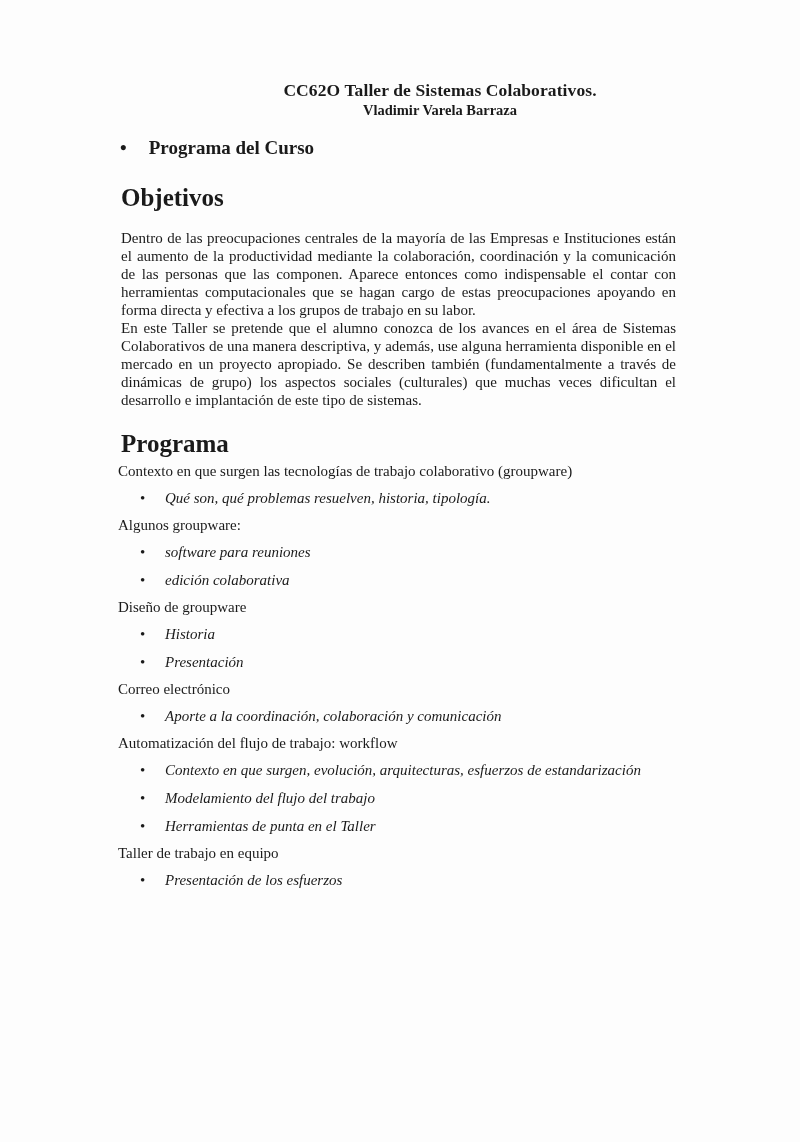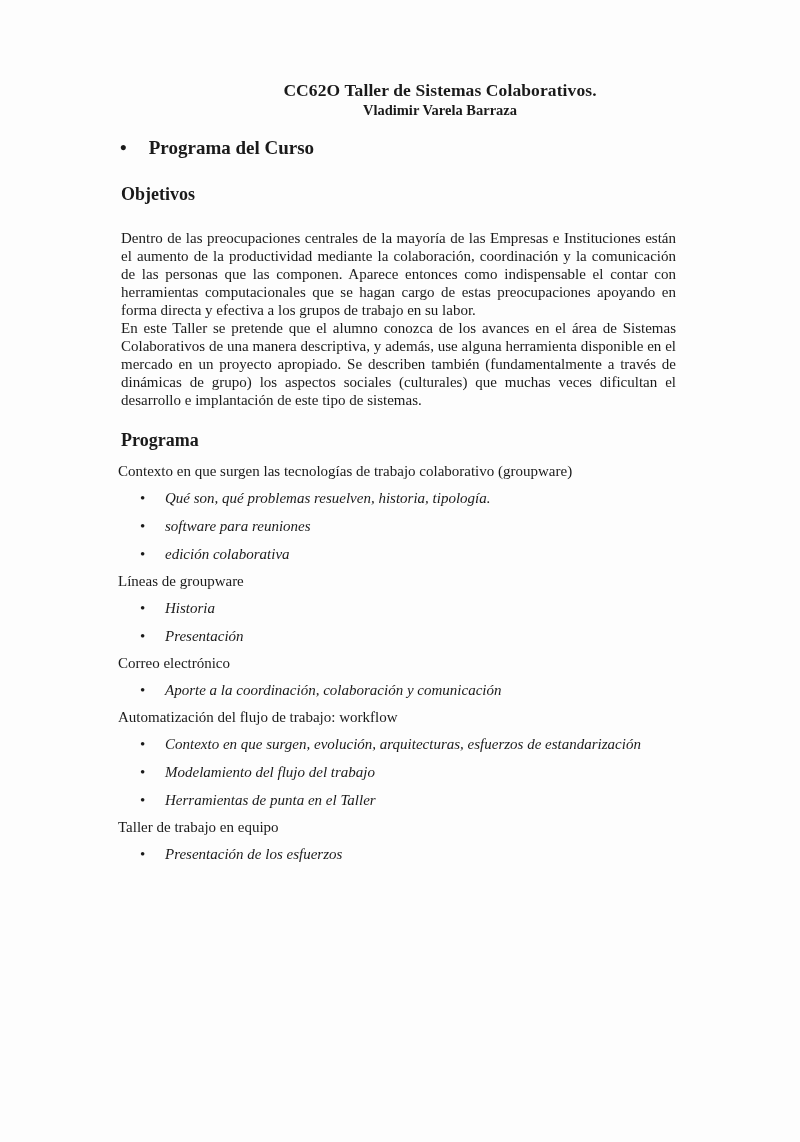--- a/index.html
+++ b/index.html
@@ -46,21 +46,21 @@
       font-size: 19px;
       font-weight: bold;
     }
     .bullet-heading .dot {
       display: inline-block;
       width: 24px;
     }
     .section-title {
       position: absolute;
       left: 121px;
-      font-size: 18px;
+      font-size: 25px;
       font-weight: bold;
     }
     .sec-objetivos { top: 184px; }
     .sec-programa  { top: 430px; }
     .paragraph {
       position: absolute;
       left: 121px;
       width: 555px;
       font-size: 15px;
       line-height: 18px;
@@ -112,24 +112,25 @@
   <div class="paragraph p1">Dentro de las preocupaciones centrales de la mayoría de las Empresas e Instituciones están el aumento de la productividad mediante la colaboración, coordinación y la comunicación de las personas que las componen.  Aparece entonces como indispensable el contar con herramientas computacionales que se hagan cargo de estas preocupaciones apoyando en forma directa y efectiva a los grupos de trabajo en su labor.</div>
   <div class="paragraph p2">En este Taller se pretende que el alumno conozca de los avances en el área de Sistemas Colaborativos de una manera descriptiva, y además, use alguna herramienta disponible en el mercado en un proyecto apropiado.  Se describen también (fundamentalmente a través de dinámicas de grupo) los aspectos sociales (culturales) que muchas veces dificultan el desarrollo e implantación de este tipo de sistemas.</div>
 
   <div class="section-title sec-programa">Programa</div>
 
   <div class="prog-list">
 
     <div class="topic">Contexto en que surgen las tecnologías de trabajo colaborativo (groupware)</div>
     <div class="sub"><span class="dot">•</span><span>Qué son, qué problemas resuelven, historia, tipología.</span></div>
 
+    <div class="topic">Algunos groupware:</div>
     <div class="sub"><span class="dot">•</span><span>software para reuniones</span></div>
     <div class="sub"><span class="dot">•</span><span>edición colaborativa</span></div>
 
-    <div class="topic">Líneas de groupware</div>
+    <div class="topic">Diseño de groupware</div>
     <div class="sub"><span class="dot">•</span><span>Historia</span></div>
     <div class="sub"><span class="dot">•</span><span>Presentación</span></div>
 
     <div class="topic">Correo electrónico</div>
     <div class="sub"><span class="dot">•</span><span>Aporte a la coordinación, colaboración y comunicación</span></div>
 
     <div class="topic">Automatización del flujo de trabajo: workflow</div>
     <div class="sub"><span class="dot">•</span><span>Contexto en que surgen, evolución, arquitecturas, esfuerzos de estandarización</span></div>
     <div class="sub"><span class="dot">•</span><span>Modelamiento del flujo del trabajo</span></div>
     <div class="sub"><span class="dot">•</span><span>Herramientas de punta en el Taller</span></div>

